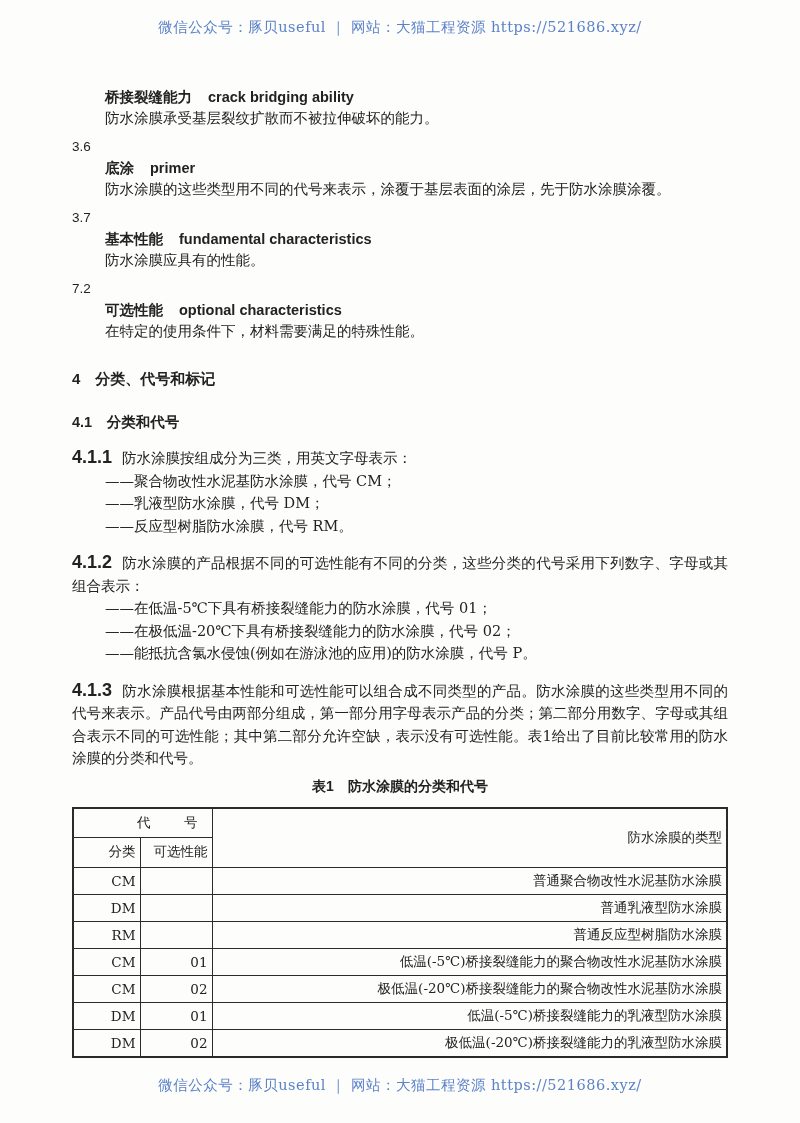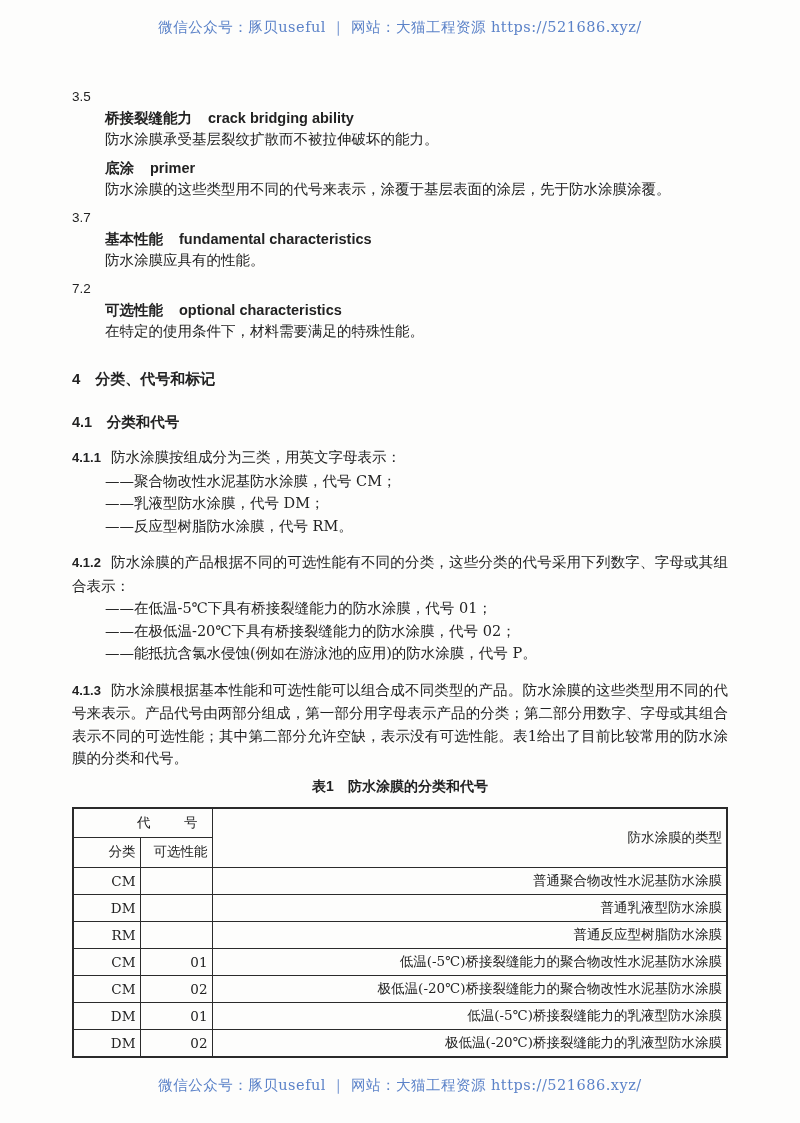--- a/index.html
+++ b/index.html
@@ -54,21 +54,21 @@
     font-weight:bold; font-size:14.5px;
     margin:24px 0 0 0;
   }
   .clause {
     margin:14px 0 0 0;
     font-size:14.5px; line-height:22.5px;
     text-align:justify;
   }
   .clause-num {
     font-family:"Liberation Sans","DejaVu Sans",sans-serif;
-    font-weight:600; font-size:13px; margin-right:10px;
+    font-weight:600; font-size:18px; margin-right:10px;
   }
   .list-item {
     padding-left:33px;
     font-size:14.5px; line-height:22.5px;
   }
 
   .table-caption {
     text-align:center;
     font-family:"Liberation Sans","DejaVu Sans",sans-serif;
     font-weight:bold; font-size:14px;
@@ -97,28 +97,28 @@
 <body>
 
 <div class="page">
 
   <div class="watermark watermark-top" style="color: rgb(91, 130, 200);">微信公众号：豚贝useful ｜ 网站：大猫工程资源 https://521686.xyz/</div>
 
   <div class="content">
 
 
     <div class="term-section">
-      <div class="sec-num">3.5</div>
       <div class="term-line">
         <span class="term-cn">桥接裂缝能力</span><span class="term-en">crack bridging ability</span>
       </div>
       <div class="definition">防水涂膜承受基层裂纹扩散而不被拉伸破坏的能力。</div>
     </div>
 
     <div class="term-section">
+      <div class="sec-num">3.6</div>
       <div class="term-line">
         <span class="term-cn">底涂</span><span class="term-en">primer</span>
       </div>
       <div class="definition">防水涂膜的这些类型用不同的代号来表示，涂覆于基层表面的涂层，先于防水涂膜涂覆。</div>
     </div>
 
     <div class="term-section">
       <div class="sec-num">3.7</div>
       <div class="term-line">
         <span class="term-cn">基本性能</span><span class="term-en">fundamental characteristics</span>

